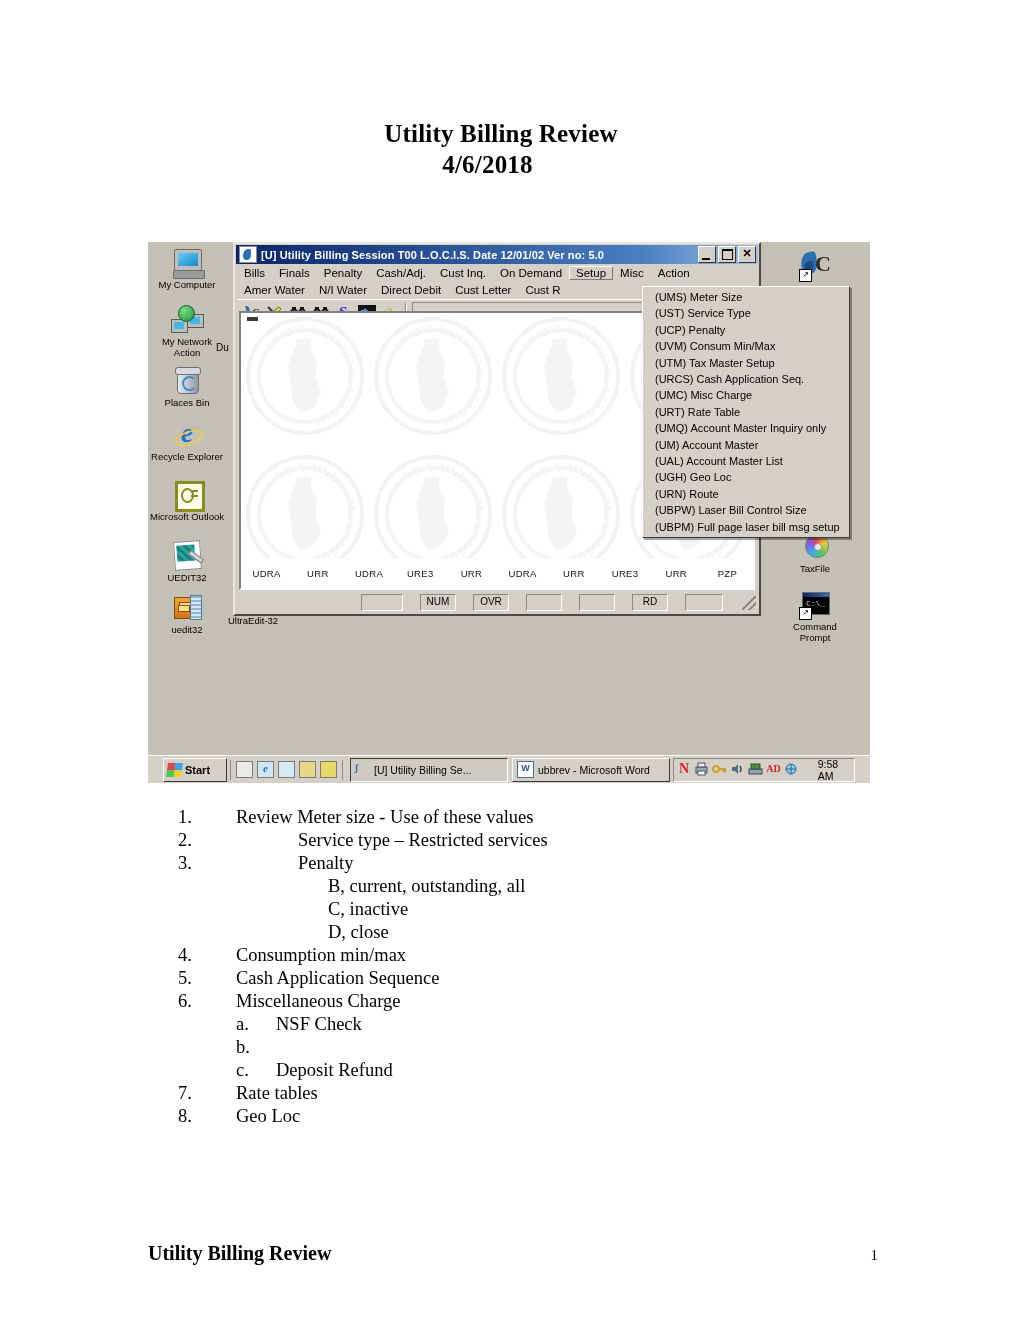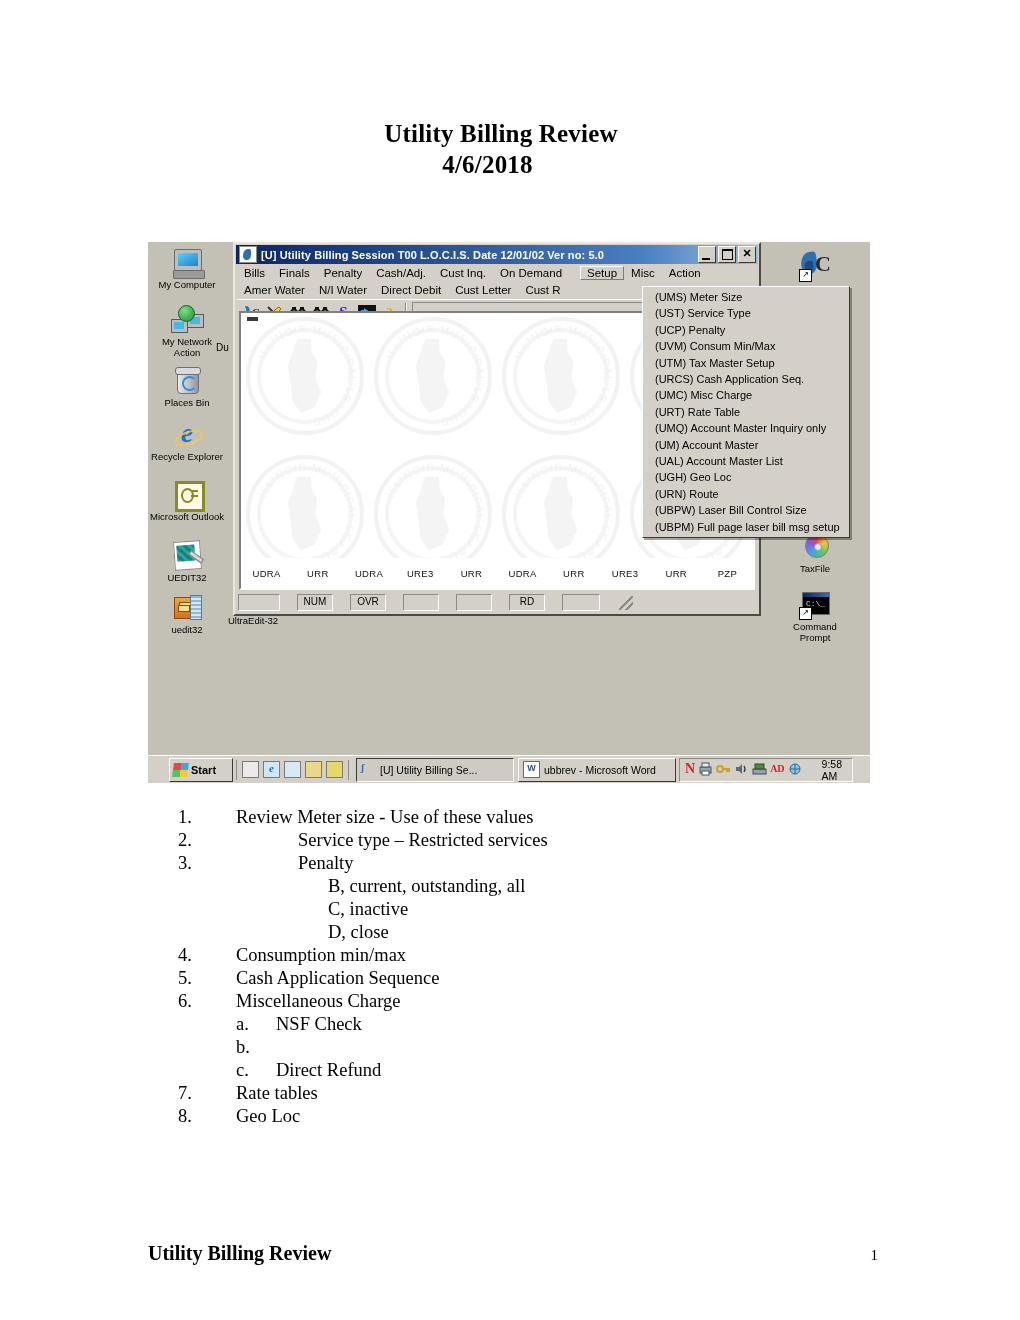--- a/index.html
+++ b/index.html
@@ -327,21 +327,20 @@
     color: #000;
     padding-left: 2px;
     font-family: "Liberation Sans", sans-serif;
   }
   .menurow .mi { padding: 1px 7px; white-space: nowrap; }
   .menurow .mi.active {
     background: #d4d0c8;
     border: 1px solid;
     border-color: #ffffff #7a7a76 #7a7a76 #ffffff;
     padding: 0px 6px;
-    margin-left: 11px;
   }
 
   .toolbar {
     height: 24px;
     margin: 1px 2px;
     display: flex;
     align-items: center;
     border-top: 1px solid #ffffff;
     background: #d4d0c8;
     padding-left: 4px;
@@ -409,21 +408,21 @@
     font-size: 9.5px;
     font-family:"Liberation Sans", sans-serif;
     color:#111;
     letter-spacing: .3px;
   }
   .uline span { flex: 1 1 0; text-align:center; }
 
   .statusbar {
     position:absolute; left:3px; right:3px; bottom:2px;
     height:19px;
-    display:flex; align-items:center; 
+    display:flex; align-items:center; justify-content:flex-end;
     gap:17px;
     background:#d4d0c8;
   }
   .sb-pane {
     height:15px; min-width:28px;
     border:1px solid;
     border-color:#8a8a86 #ffffff #ffffff #8a8a86;
     font-size:10px; line-height:14px; text-align:center;
     font-family:"Liberation Sans",sans-serif;
     padding:0 3px;
@@ -469,21 +468,21 @@
   }
 
   
   .taskbar {
     position: absolute;
     left: 0; bottom: 0;
     width: 722px; height: 28px;
     background: #d4d0c8;
     border-top: 1px solid #ffffff;
     display:flex; align-items:center;
-    gap:3px; padding: 0 21px;
+    gap:3px; padding: 0 15px;
     box-sizing: border-box;
     font-family:"Liberation Sans",sans-serif;
   }
   .startbtn {
     height: 22px; min-width: 54px;
     background:#d4d0c8;
     border:1px solid;
     border-color:#ffffff #3a3a38 #3a3a38 #ffffff;
     display:flex; align-items:center; gap:3px;
     padding: 0 5px 0 3px;
@@ -995,21 +994,21 @@
   </div>
   <div class="li-row" style="padding-left:58px;">
     <span class="li-num" style="width:40px;flex:0 0 40px;">a.</span>
     <span class="li-txt">NSF Check</span>
   </div>
   <div class="li-row" style="padding-left:58px;">
     <span class="li-num" style="width:40px;flex:0 0 40px;">b.</span>
   </div>
   <div class="li-row" style="padding-left:58px;">
     <span class="li-num" style="width:40px;flex:0 0 40px;">c.</span>
-    <span class="li-txt">Direct Refund</span>
+    <span class="li-txt">Deposit Refund</span>
   </div>
   <div class="li-row">
     <span class="li-num">7.</span>
     <span class="li-txt">Rate tables</span>
   </div>
   <div class="li-row">
     <span class="li-num">8.</span>
     <span class="li-txt">Geo Loc</span>
   </div>
 </div>

